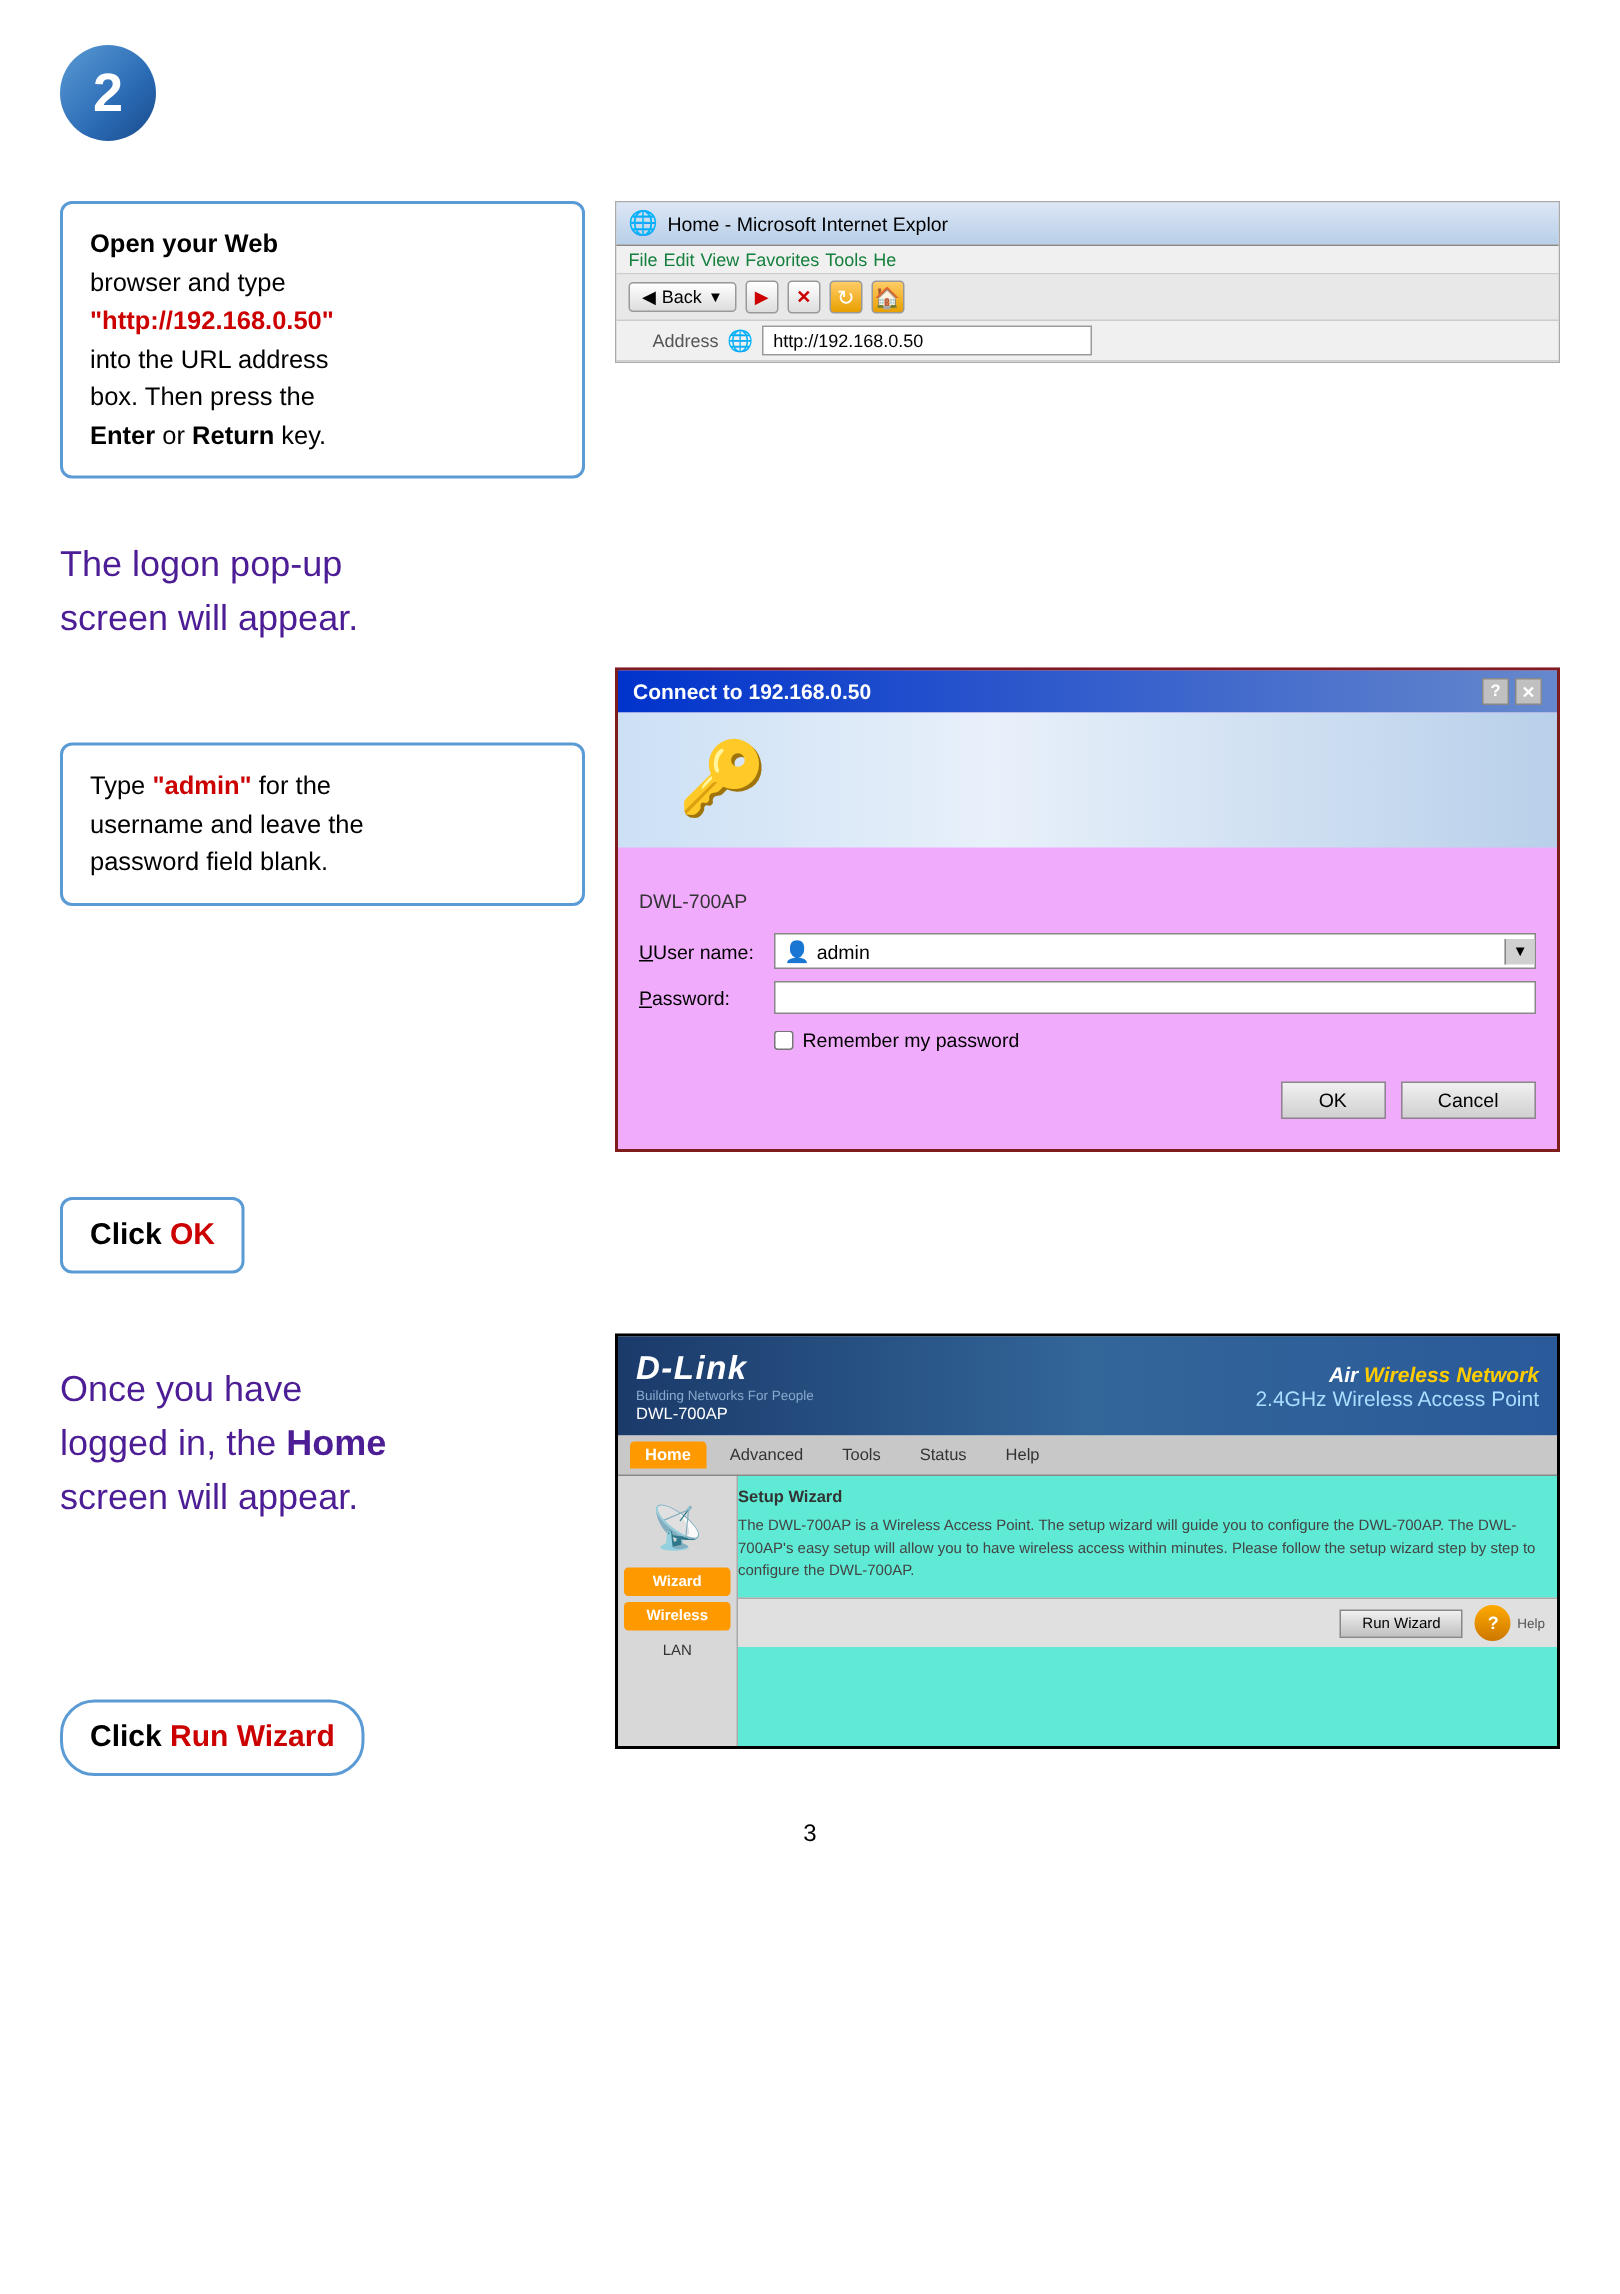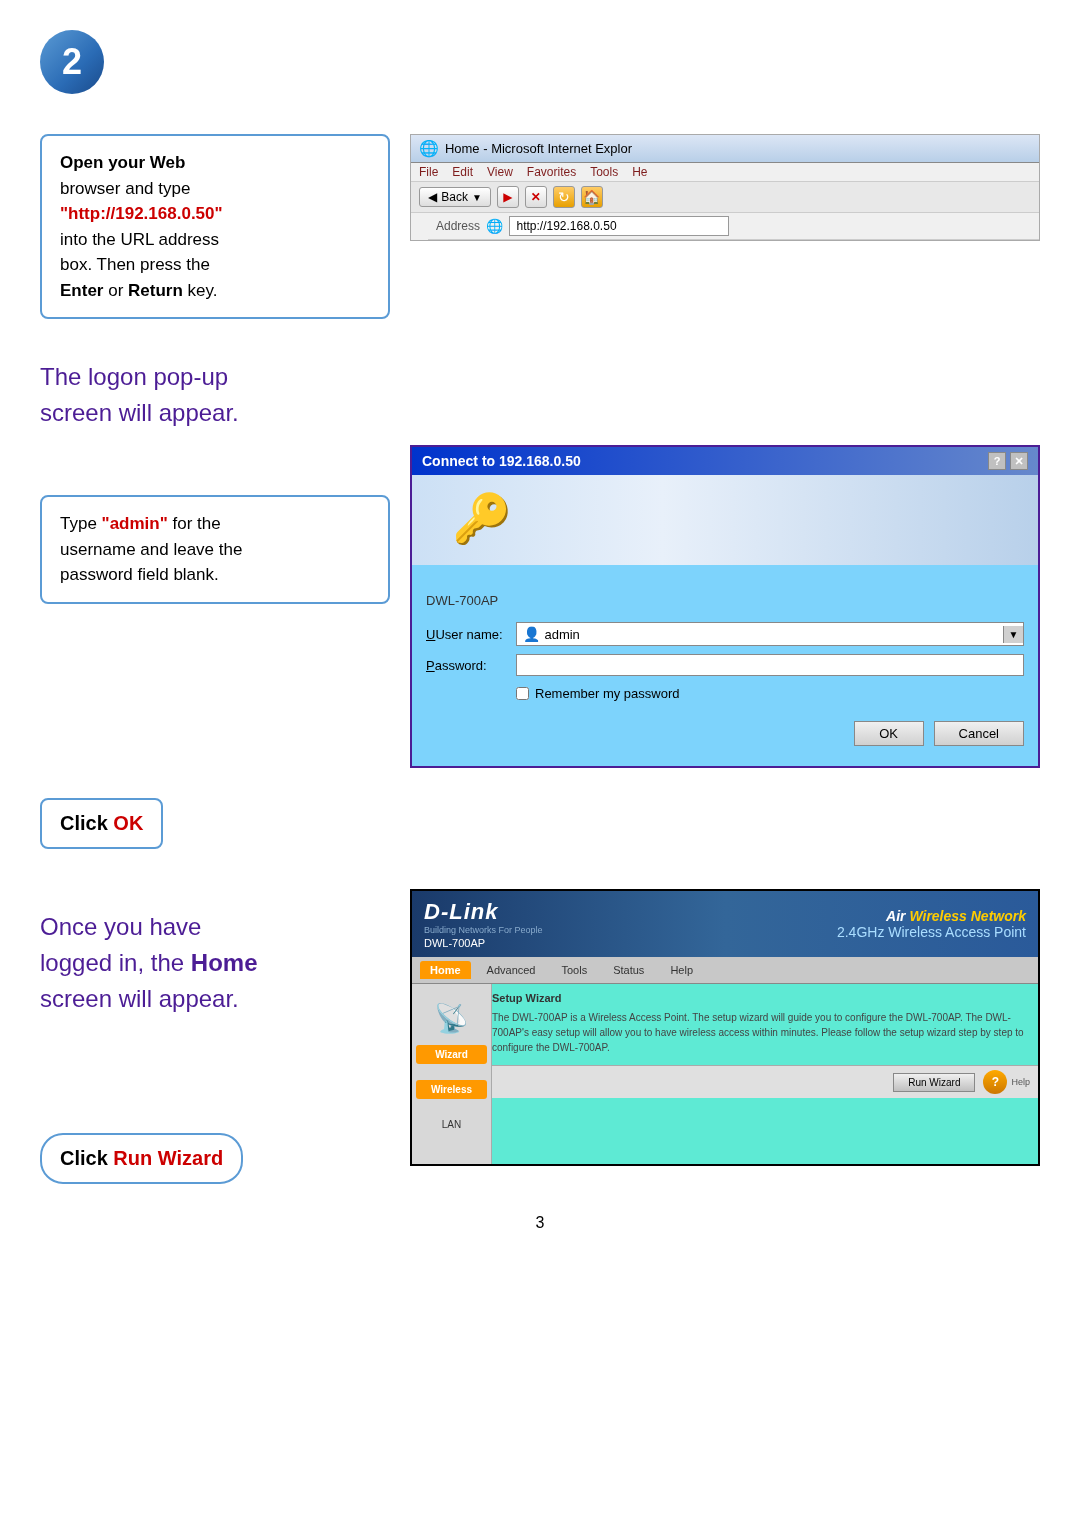--- a/index.html
+++ b/index.html
@@ -95,23 +95,23 @@
     }
     .browser-titlebar .ie-icon {
       margin-right: 6px;
       color: #e8a000;
       font-size: 16px;
     }
     .browser-menubar {
       background: #f0f0f0;
       padding: 2px 8px;
       display: flex;
-      gap: 14px;
+      gap: 4px;
       font-size: 12px;
-      color: #7f1d1d;
+      color: #15803d;
       border-bottom: 1px solid #ccc;
     }
     .browser-menubar span { cursor: default; }
     .browser-toolbar {
       background: #e8e8e8;
       padding: 4px 8px;
       display: flex;
       align-items: center;
       gap: 6px;
       border-bottom: 1px solid #ccc;
@@ -139,47 +139,46 @@
       font-size: 12px;
       color: #c00;
     }
     .nav-icon-orange {
       background: linear-gradient(to bottom, #ffcc66, #e8a000);
       color: white;
       font-size: 14px;
     }
     .browser-addressbar {
       background: #f0f0f0;
-      padding: 3px 8px;
+      padding: 3px 24px;
       display: flex;
       align-items: center;
       gap: 6px;
       border-bottom: 1px solid #ccc;
-      margin-left: 17px;
     }
     .address-label {
       font-size: 12px;
       color: #555;
     }
     .address-input {
       background: white;
       border: 1px solid #999;
       padding: 2px 6px;
       font-size: 12px;
       flex: 1;
       max-width: 220px;
     }
     .browser-globe {
       font-size: 14px;
     }
 
     
     .dialog-box {
-      border: 2px solid #4c1d95;
-      background: #7dd3fc;
+      border: 2px solid #7f1d1d;
+      background: #f0abfc;
       width: 100%;
       margin-top: 10px;
     }
     .dialog-titlebar {
       background: linear-gradient(to right, #0033cc, #6688cc);
       color: white;
       padding: 5px 10px;
       font-size: 14px;
       font-weight: bold;
       display: flex;
@@ -385,21 +384,21 @@
       background: #d8d8d8;
       padding: 8px 4px;
       border-right: 1px solid #aaa;
     }
     .dlink-sidebar-item {
       background: #ff9900;
       color: white;
       padding: 4px 6px;
       font-size: 10px;
       font-weight: bold;
-      margin-bottom: 16px;
+      margin-bottom: 4px;
       border-radius: 3px;
       text-align: center;
       cursor: pointer;
     }
     .dlink-sidebar-item.inactive {
       background: transparent;
       color: #333;
       font-weight: normal;
     }
     .dlink-main-content {

